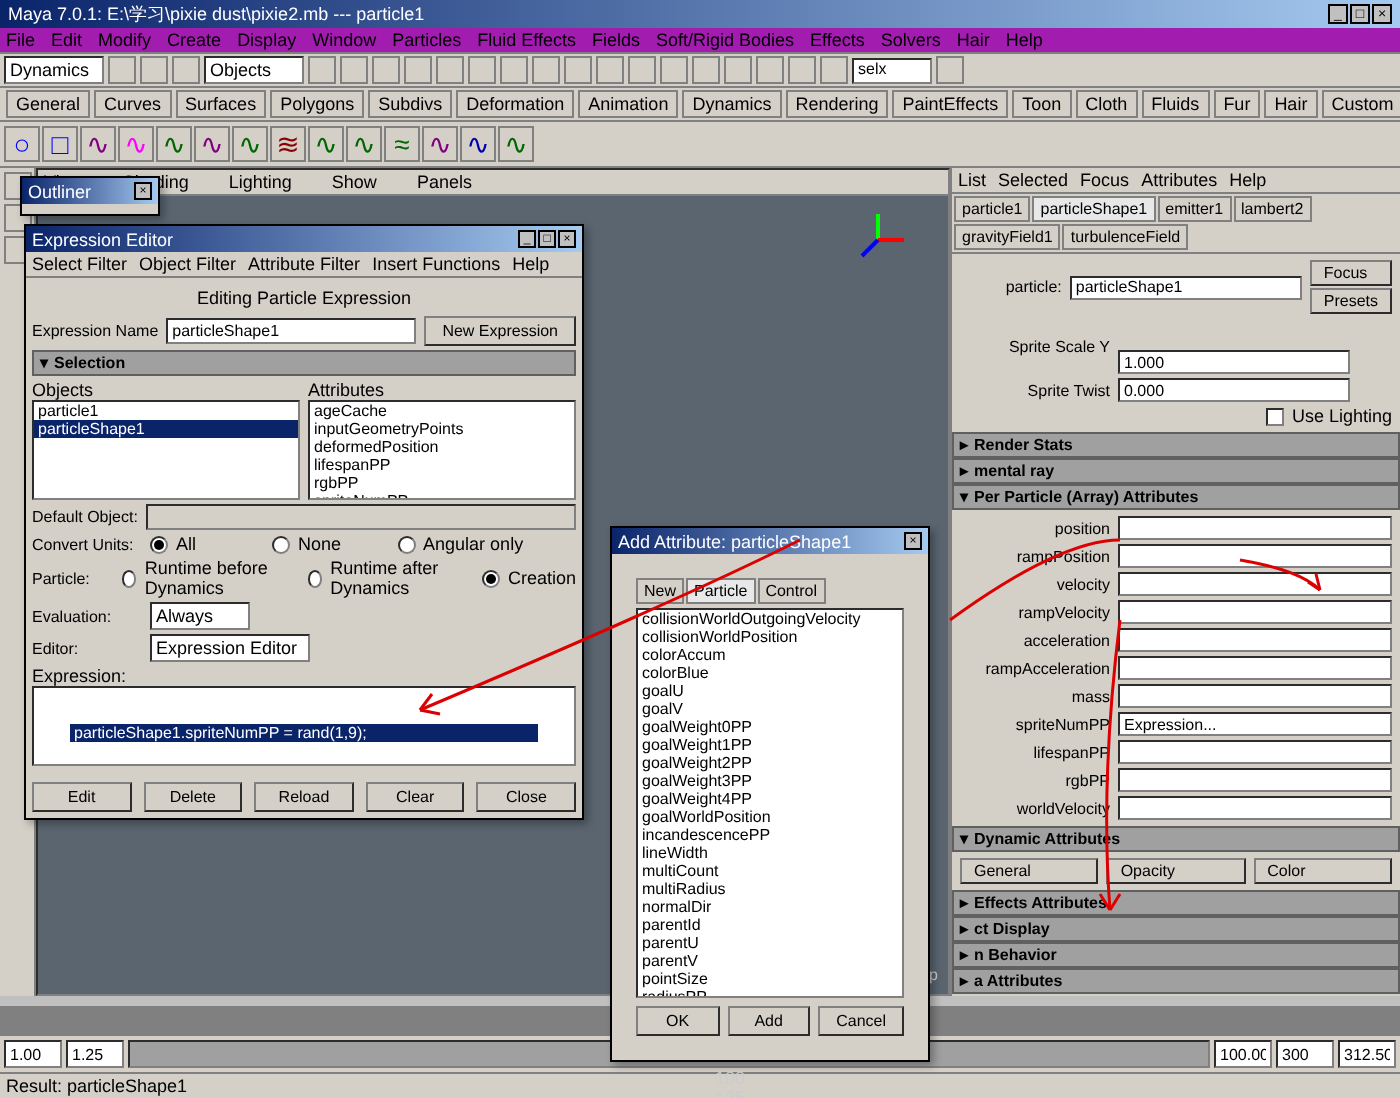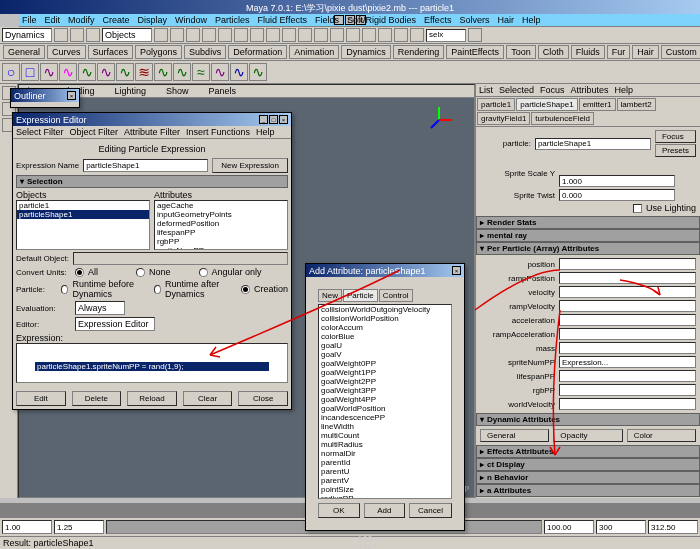--- a/index.html
+++ b/index.html
@@ -1,22 +1,22 @@
 <!DOCTYPE html>
 <html><head>
 <meta charset="utf-8">
 <style>
 * { margin: 0; padding: 0; box-sizing: border-box; font-family: sans-serif; font-size: 9px; }
 body { background: #c0c0c0; width: 700px; height: 549px; overflow: hidden; position: relative; }
 
-.titlebar { background: linear-gradient(to right, #0a246a, #a6caf0); color: #fff; padding: 2px 4px; display: flex; align-items: center; justify-content: space-between; height: 14px; flex-direction: column; }
+.titlebar { background: linear-gradient(to right, #0a246a, #a6caf0); color: #fff; padding: 2px 4px; display: flex; align-items: center; justify-content: space-between; height: 14px; }
 .titlebar .buttons { display: flex; gap: 1px; }
 .titlebar .buttons span { width: 10px; height: 10px; background: #c0c0c0; border: 1px solid #000; display: inline-flex; align-items: center; justify-content: center; font-size: 7px; color: #000; }
 
-.menubar { background: #7dd3fc; padding: 1px 3px; display: flex; gap: 8px; border-bottom: 1px solid #808080; margin-left: 19px; }
+.menubar { background: #a21caf; padding: 1px 3px; display: flex; gap: 8px; border-bottom: 1px solid #808080; }
 .menubar span { cursor: default; }
 
 .toolbar { background: #d4d0c8; padding: 1px 2px; display: flex; gap: 2px; border-bottom: 1px solid #808080; align-items: center; flex-wrap: wrap; }
 .tool-btn { width: 14px; height: 14px; background: #d4d0c8; border: 1px solid #808080; display: inline-block; }
 .dropdown { background: #fff; border: 1px inset #808080; padding: 0 2px; min-width: 50px; height: 14px; display: inline-flex; align-items: center; }
 
 .shelf-tabs { background: #d4d0c8; padding: 1px 3px; display: flex; gap: 2px; border-bottom: 1px solid #808080; }
 .shelf-tab { padding: 1px 4px; border: 1px solid #808080; background: #d4d0c8; }
 
 .shelf-icons { background: #d4d0c8; padding: 2px; display: flex; gap: 1px; border-bottom: 1px solid #808080; }
@@ -55,21 +55,21 @@
 .field-label { font-size: 8px; }
 .field-input { background: #fff; border: 1px inset #808080; padding: 0 2px; height: 13px; font-size: 8px; }
 .btn { background: #d4d0c8; border: 1px outset #808080; padding: 2px 8px; font-size: 8px; text-align: center; }
 .radio { width: 9px; height: 9px; border-radius: 50%; border: 1px inset #808080; background: #fff; display: inline-block; }
 .radio.checked::after { content: ""; display: block; width: 5px; height: 5px; background: #000; border-radius: 50%; margin: 1px; }
 .checkbox { width: 9px; height: 9px; border: 1px inset #808080; background: #fff; display: inline-block; }
 
 .timeline { position: absolute; bottom: 0; left: 0; right: 0; background: #d4d0c8; border-top: 1px solid #808080; }
 .time-track { background: #808080; height: 14px; display: flex; align-items: center; padding: 0 2px; flex-direction: column; }
 .time-inputs { display: flex; gap: 2px; padding: 2px; align-items: center; }
-.time-input { background: #fff; border: 1px inset #808080; width: 50px; height: 14px; padding: 0 2px; font-size: 8px; }
+.time-input { background: #fff; border: 1px inset #808080; width: 29px; height: 14px; padding: 0 2px; font-size: 8px; }
 .statusbar { padding: 1px 3px; background: #d4d0c8; border-top: 1px solid #808080; }
 
 
 .arrow-svg { position: absolute; pointer-events: none; z-index: 100; }
 </style>
 </head>
 <body>
 
 <div class="titlebar">
   <span>Maya 7.0.1: E:\学习\pixie dust\pixie2.mb  ---  particle1</span>

